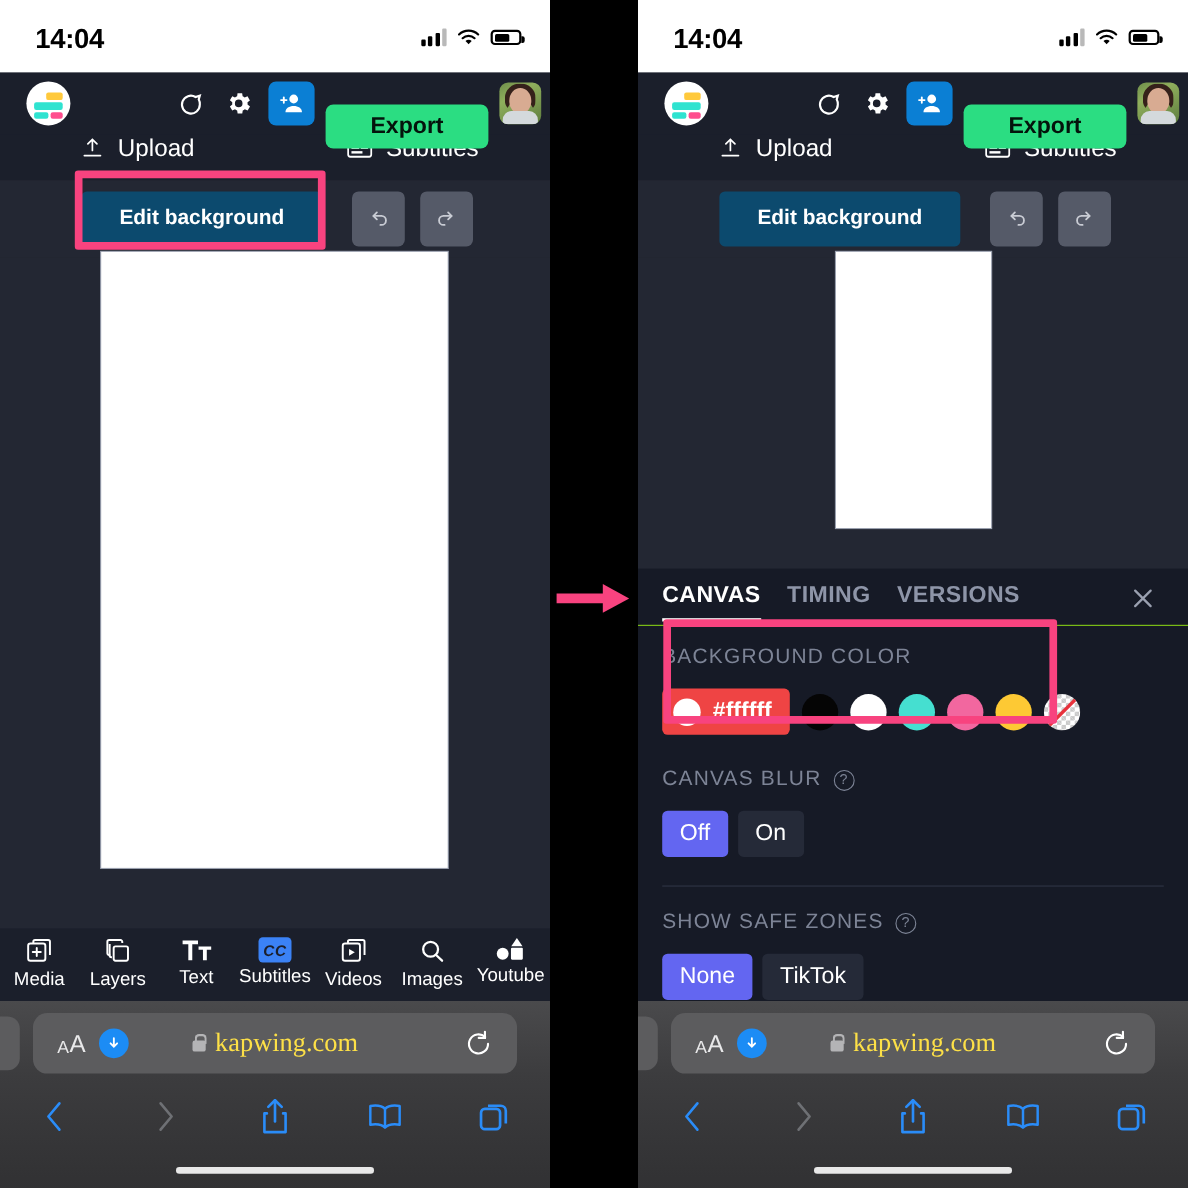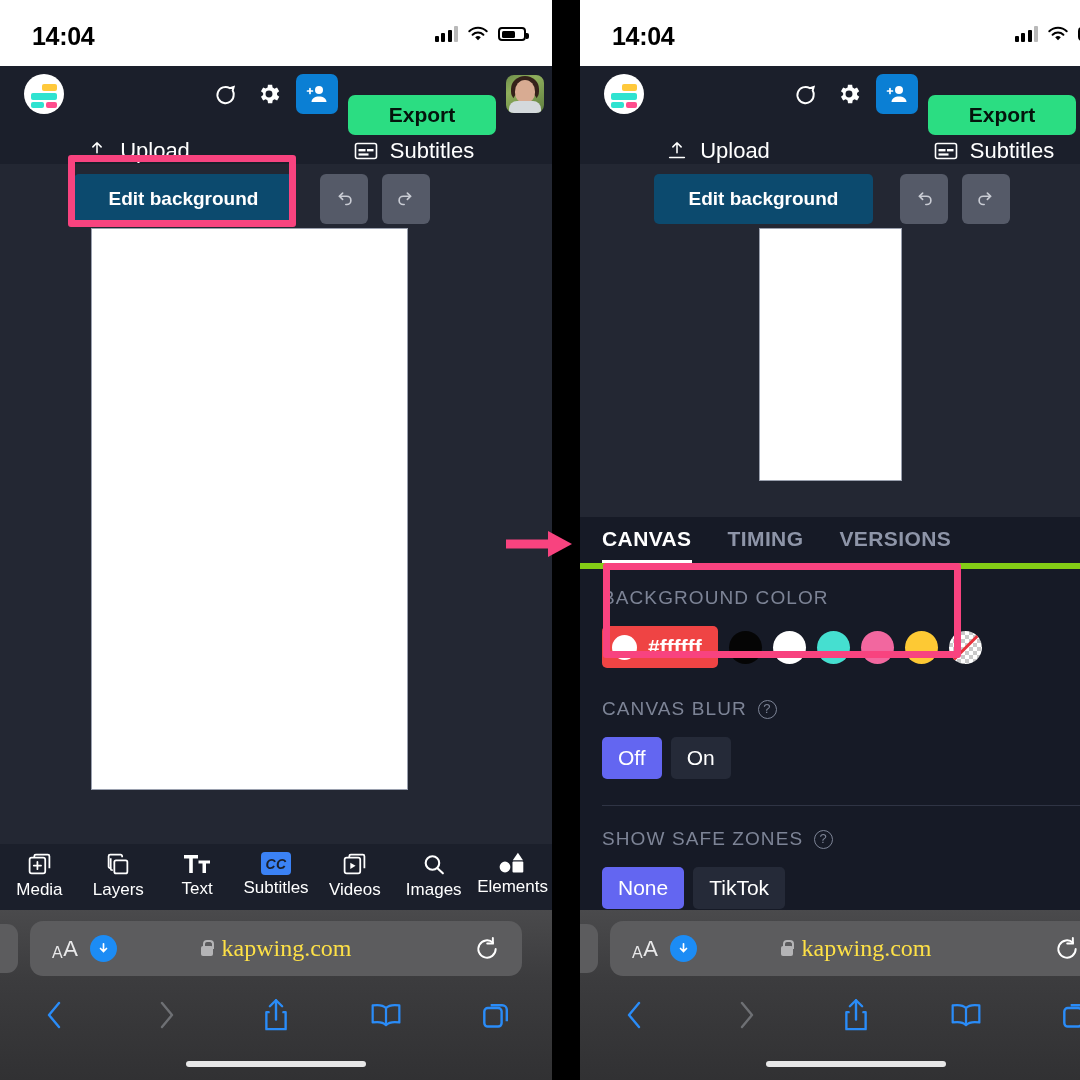--- a/index.html
+++ b/index.html
@@ -14,21 +14,21 @@
   #root {
     position: relative;
     width: 1080px; height: 1080px;
     background: #000000;
   }
 
   
   .phone {
     position: absolute;
     top: 0;
-    width: 552px;
+    width: 500px;
     height: 1080px;
     overflow: hidden;
     background: #232733;
   }
   .phone.left  { left: 0px; }
   .phone.right { left: 580px; }
 
   
   .statusbar {
     position: relative;
@@ -125,21 +125,21 @@
   .avatar .body {
     position: absolute; left: 3px; bottom: 0;
     width: 32px; height: 12px; border-radius: 8px 8px 0 0;
     background: #d4d9dc;
   }
 
   
   .tabstrip {
     height: 42px;
     background: #1b1f2b;
-    display: flex; align-items: flex-end;
+    display: flex; align-items: flex-start;
     color: #ffffff;
   }
   .tabstrip .tab {
     flex: 1 1 0;
     display: flex; align-items: center; justify-content: center;
     gap: 12px;
     font-size: 22px;
   }
   .tabstrip .tab svg { display: block; }
 
@@ -220,22 +220,21 @@
     position: absolute;
     left: 0; right: 0; top: 517px; bottom: 0;
     background: #161a26;
     overflow: hidden;
   }
   .prop-tabs {
     position: relative;
     height: 52px;
     display: flex; align-items: center;
     padding-left: 22px;
-    border-bottom: 6px solid #84cc16;
-    gap: 12px;
+    border-bottom: 1px solid #84cc16;
   }
   .prop-tab {
     font-size: 21px; font-weight: bold;
     letter-spacing: 0.4px;
     color: #8e95a8;
     margin-right: 24px;
     padding-bottom: 3px;
     position: relative;
   }
   .prop-tab.active { color: #ffffff; }
@@ -540,21 +539,21 @@
             <path d="M15.8 15.5 21 20.5"></path>
         </svg>
         <span class="lbl">Images</span>
       </div>
       <div class="dock-item">
         <svg width="27" height="22" viewBox="0 0 27 22" fill="#fff">
           <circle cx="6" cy="15" r="5.4"></circle>
           <rect x="13.5" y="9.6" width="10.8" height="10.8" rx="1"></rect>
           <path d="M18.9 0.8 24 8.2h-10.2z"></path>
         </svg>
-        <span class="lbl">Elements</span>
+        <span class="lbl">Youtube</span>
       </div>
     </div>
 
     <div class="safari">
       <div class="urlbar-row">
         <div class="urlbar-peek"></div>
         <div class="urlbar">
           <span class="aa-text">
             <span class="small">A</span>
               <span>A</span>

